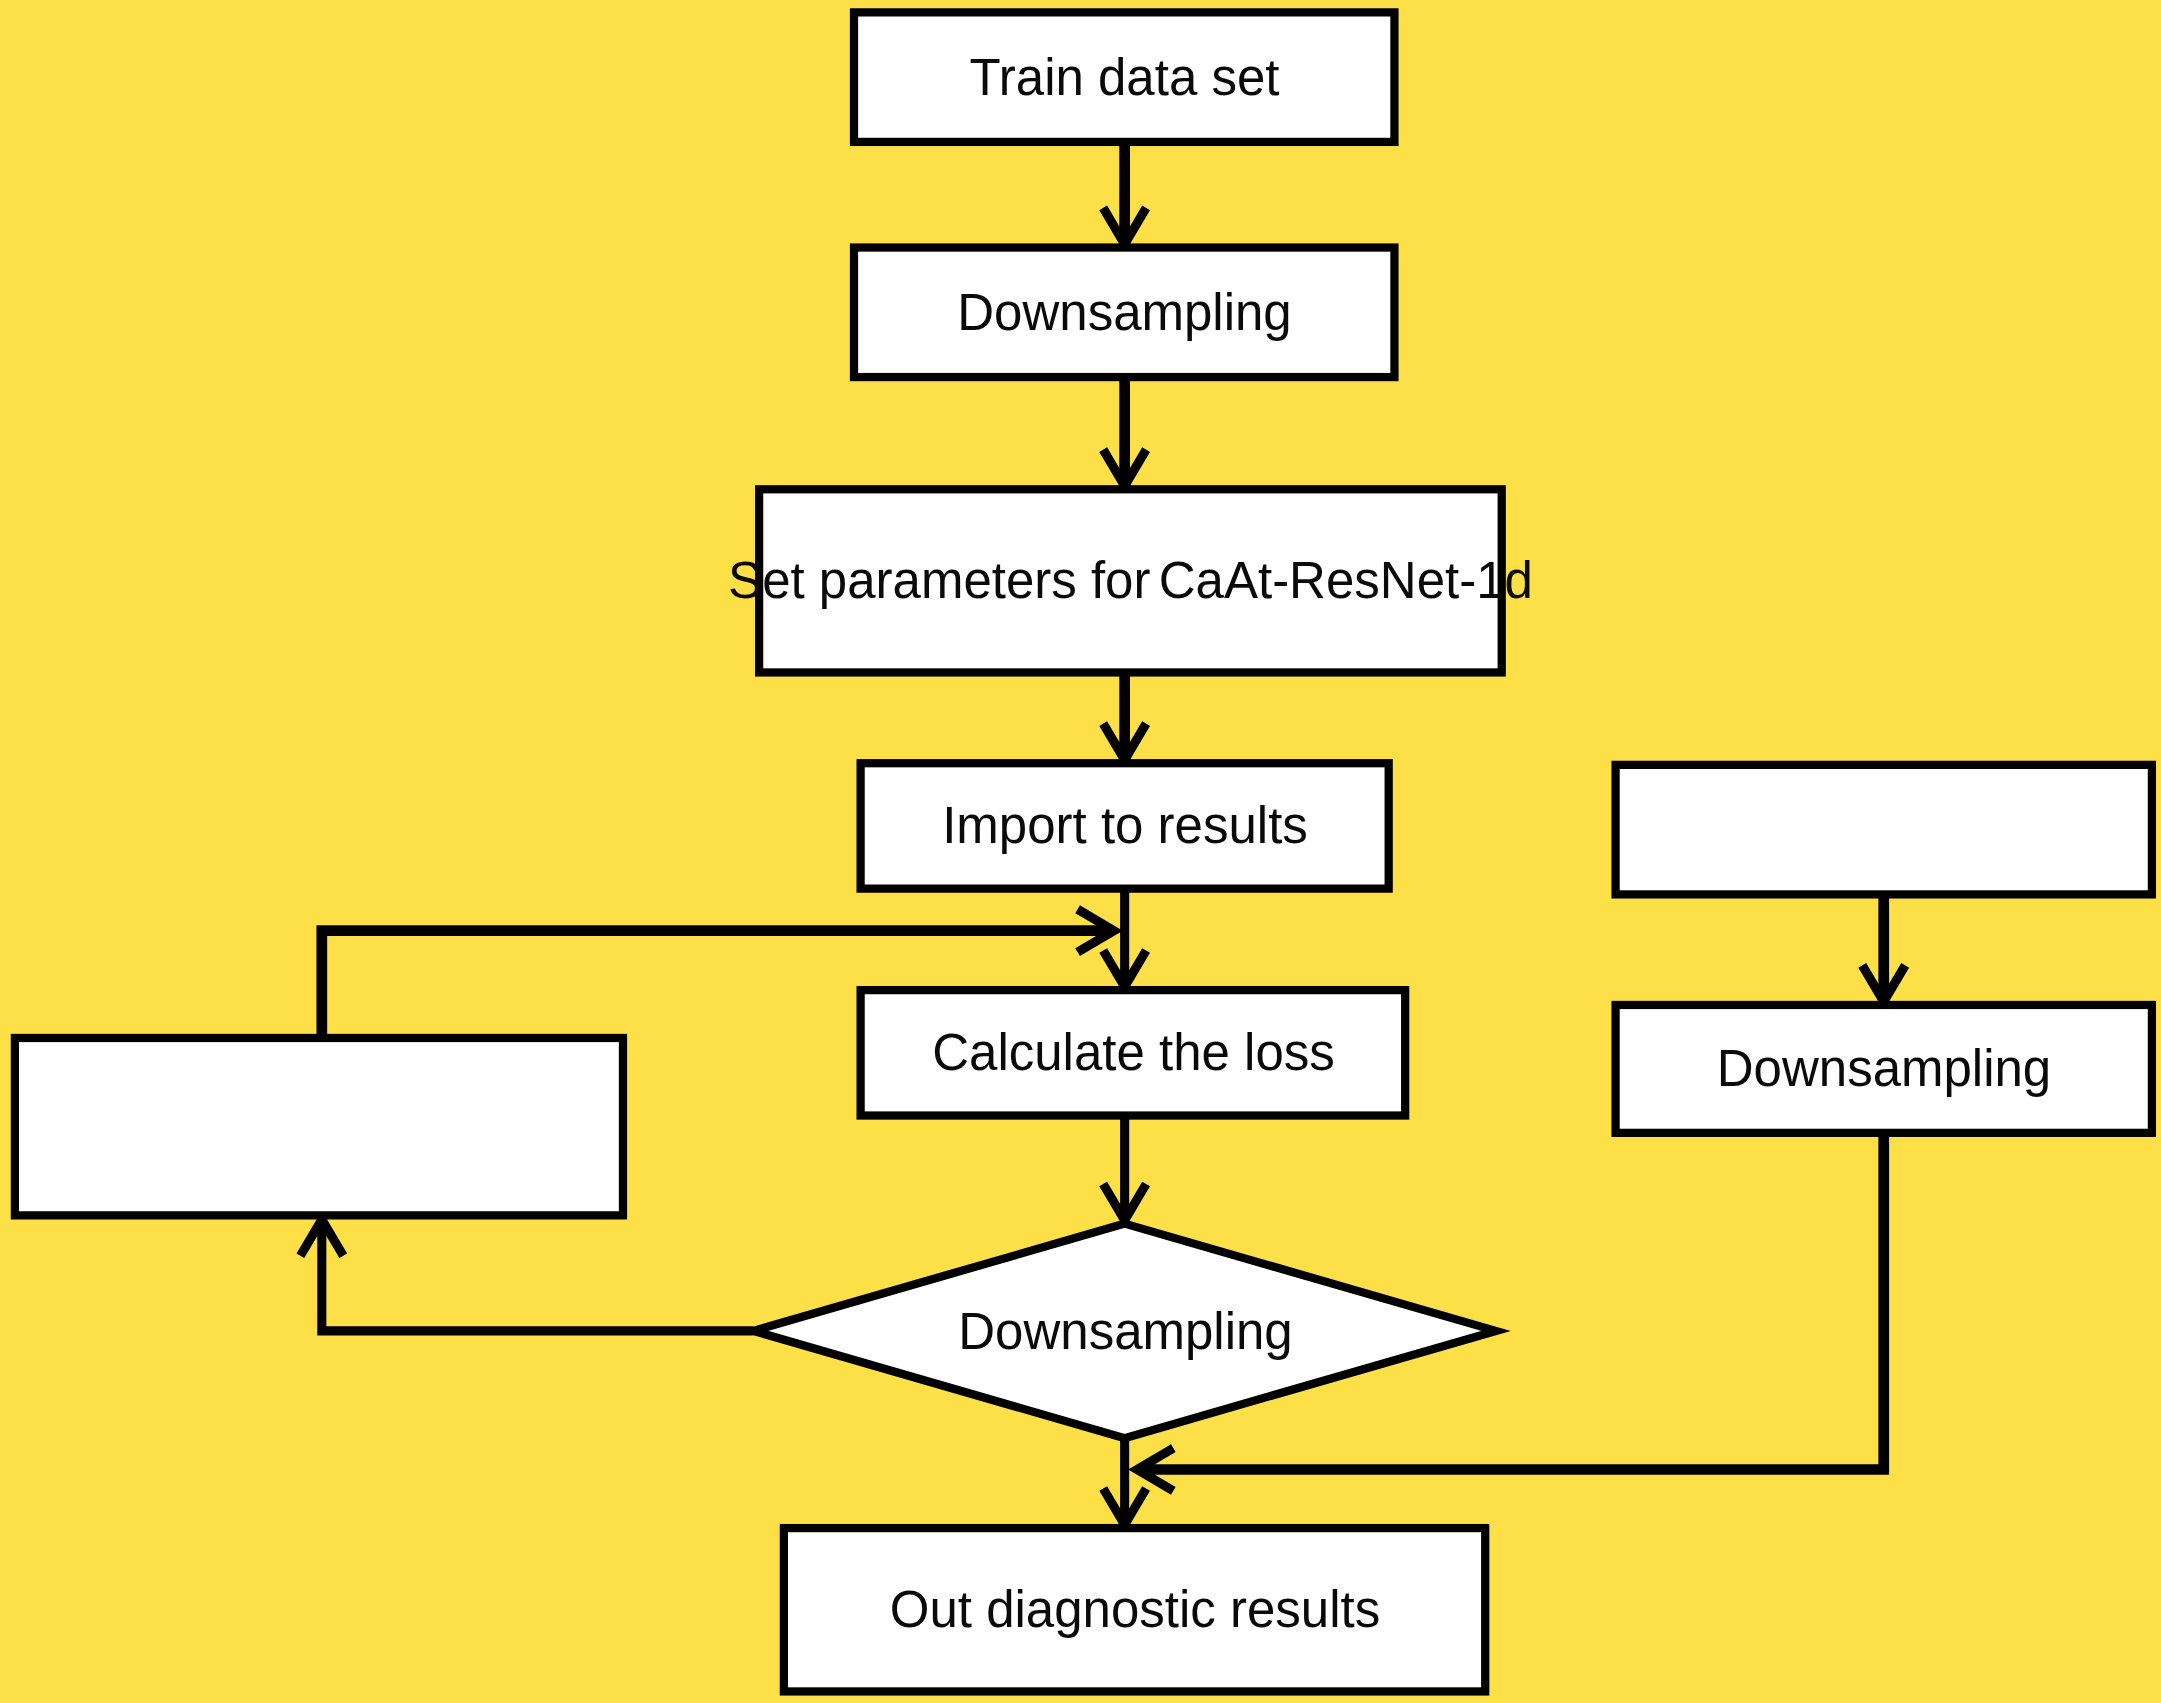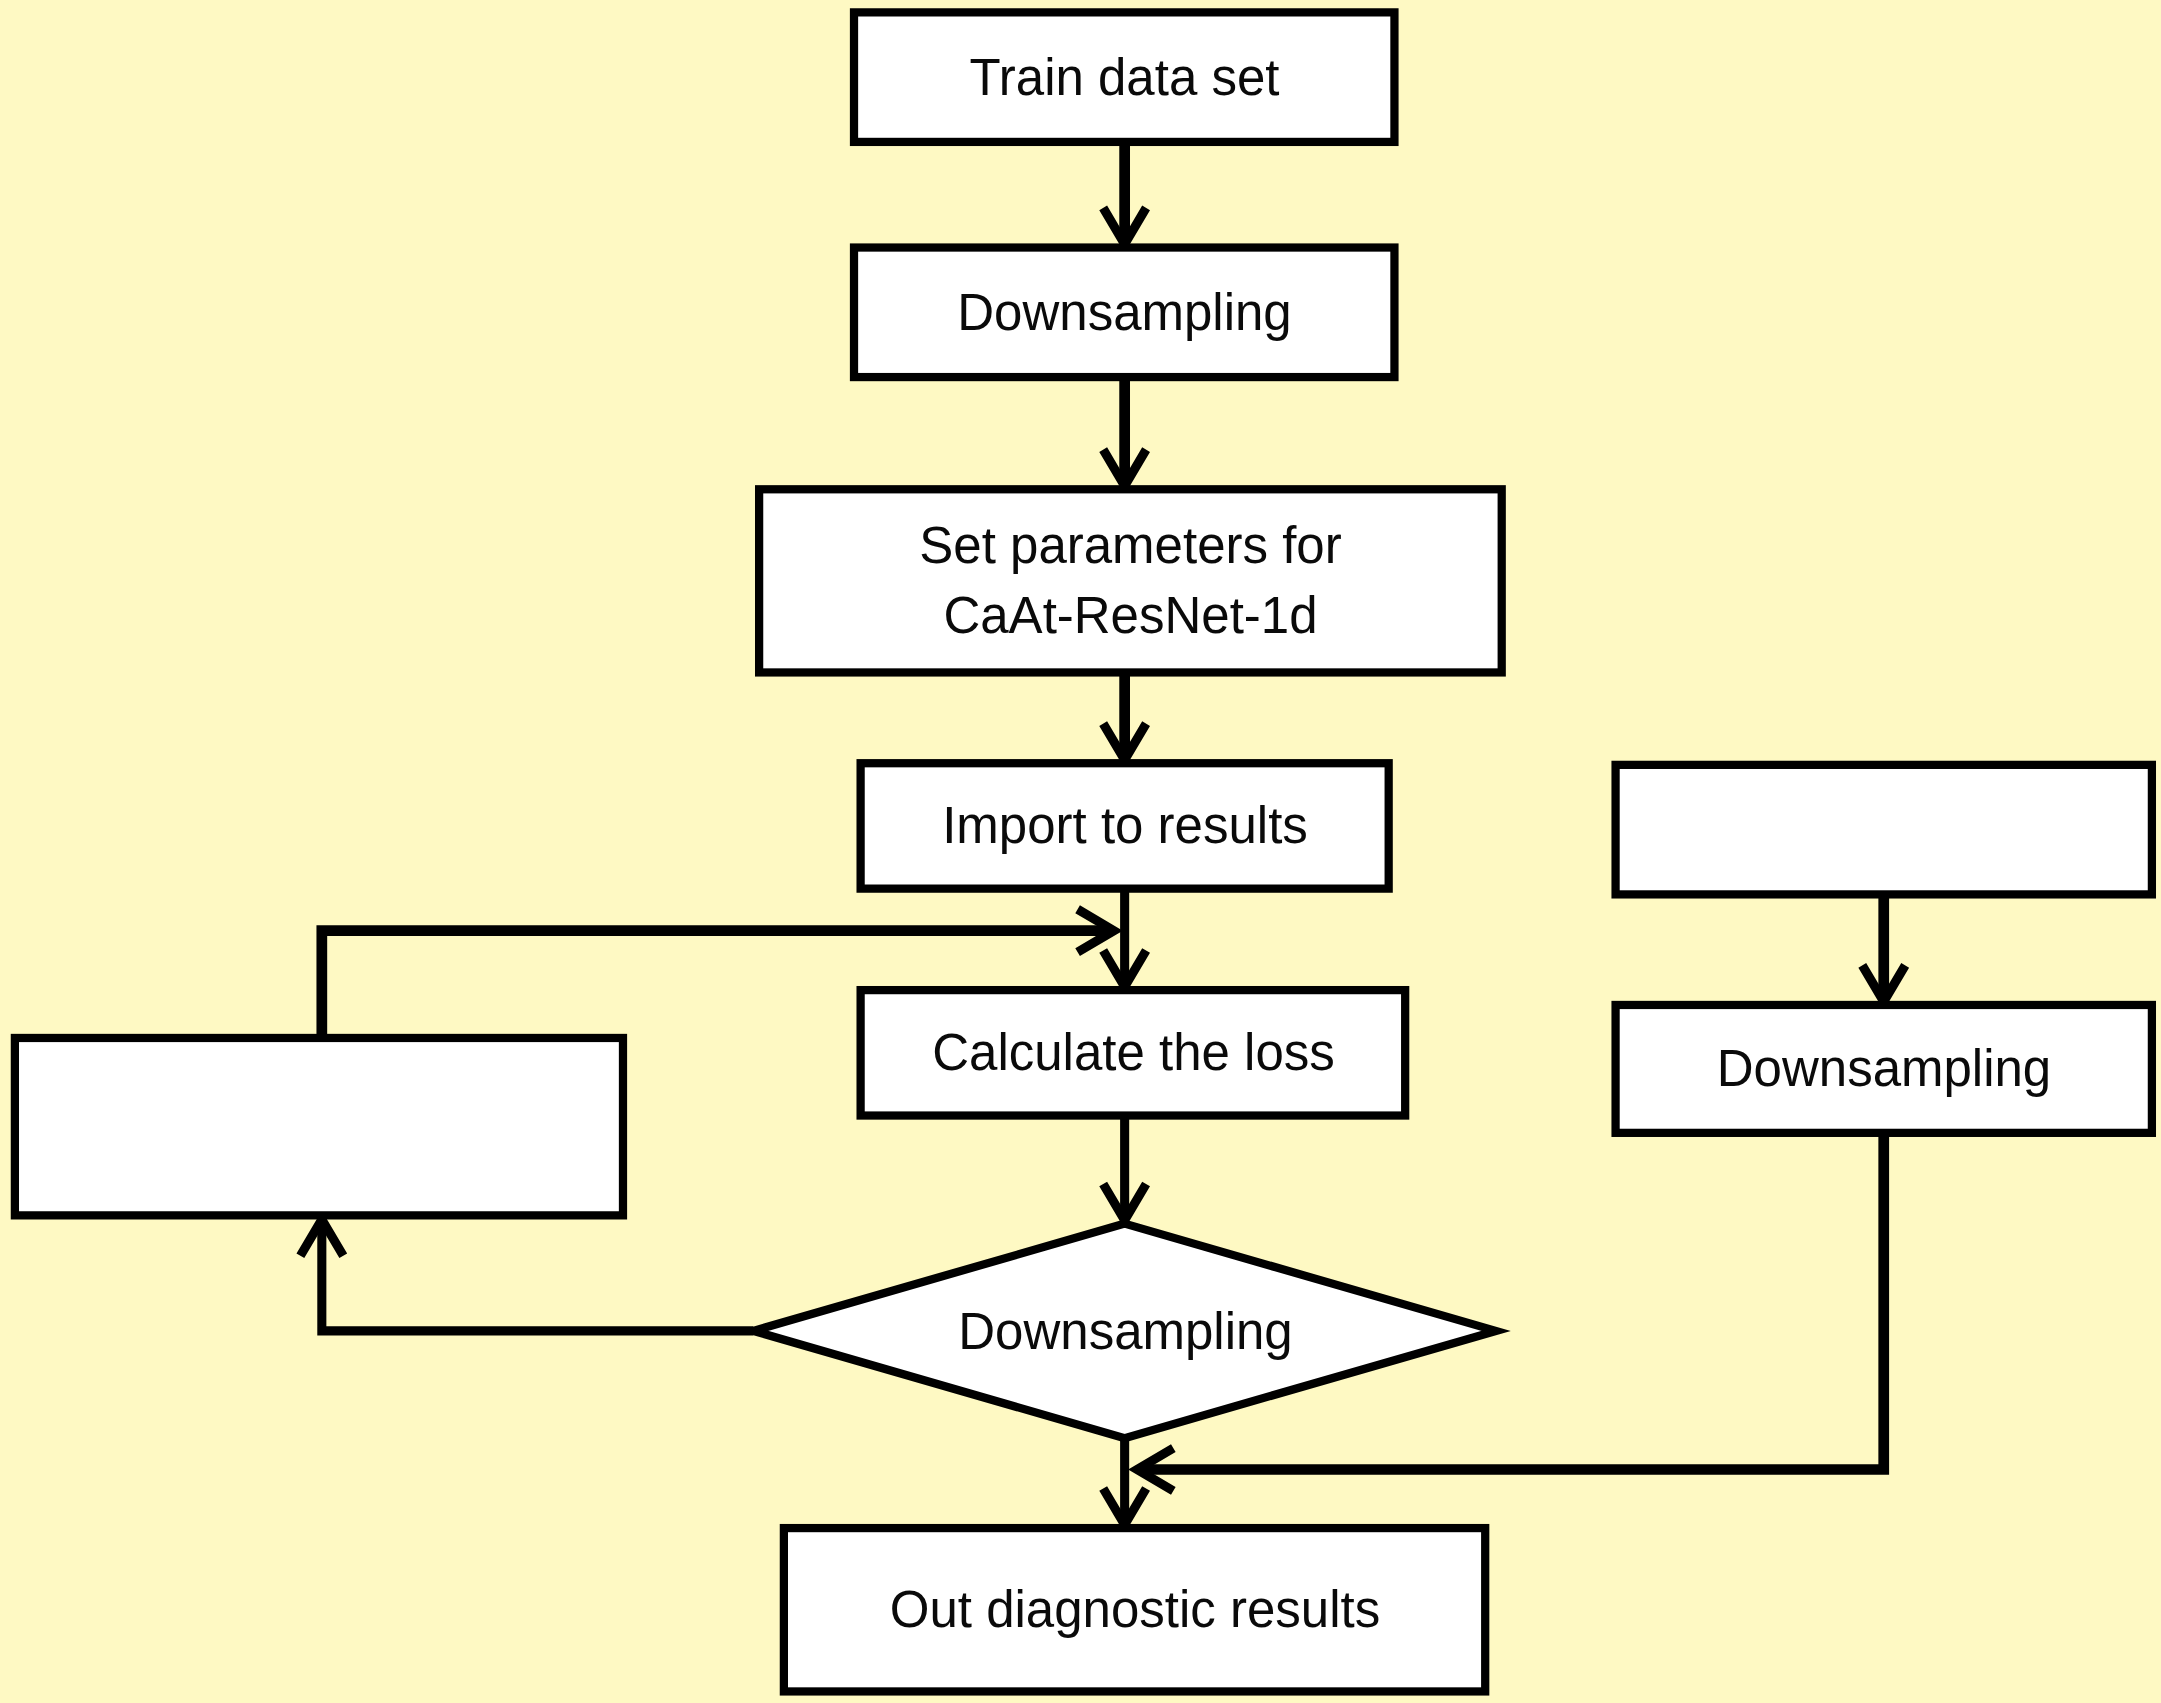--- a/index.html
+++ b/index.html
@@ -1,39 +1,39 @@
 <!DOCTYPE html>
 <html style="font-size:13.2px"><head>
 <meta charset="utf-8">
 <style>
   html,body{margin:0;padding:0;background:#ffffff;}
   .canvas{
     position:relative;
     width:2161px;
     height:1703px;
-    background:#fef9c3;
+    background:#fde047;
     font-family:"Liberation Sans", sans-serif;
     overflow:hidden;
   }
   .canvas svg{position:absolute;left:0;top:0;width:2161px;height:1703px;}
   .node-shape{fill:#ffffff;stroke:#000000;stroke-width:10;}
   .edge{fill:none;stroke:#000000;stroke-width:11;}
   .edge.thick{stroke-width:13;}
   .label{
     position:absolute;
     display:flex;
     align-items:center;
     justify-content:center;
     text-align:center;
     color:#0a0a0a;
     font-size:51px;
     line-height:1.2;
     white-space:nowrap;
   }
-  .label.two-line{flex-direction:column;gap:8.3px;}
+  .label.two-line{flex-direction:row;gap:8.3px;}
 </style>
 </head>
 <body>
 
 <div class="canvas">
 
   <svg viewBox="0 0 2619 2064">
     <defs>
       <marker id="arrow" viewBox="0 0 64 64" markerWidth="64" markerHeight="64" refX="50" refY="32" orient="auto" markerUnits="userSpaceOnUse">
         <path d="M10 6 L54 32 L10 58" fill="none" stroke="#000000" stroke-width="11"></path>

